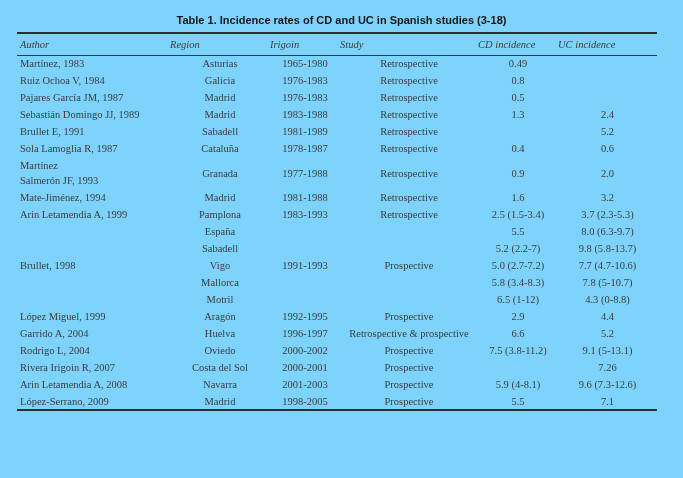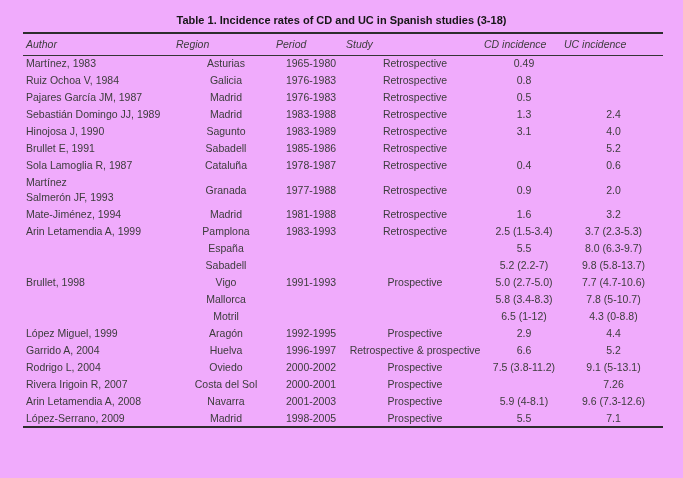--- a/index.html
+++ b/index.html
@@ -1,37 +1,38 @@
 <!DOCTYPE html>
 <html><head>
 <meta charset="utf-8">
 <style>
   html, body { margin: 0; padding: 0; background: #ffffff; }
   .page {
     position: relative;
     width: 683px;
     height: 478px;
-    background: #f0abfc;
+    background: #7dd3fc;
     font-family: "Liberation Sans", sans-serif;
     overflow: hidden;
   }
   .title {
     padding-top: 14px;
     text-align: center;
     font-size: 11px;
     font-weight: bold;
     color: #171717;
   }
   table.tbl {
     border-collapse: collapse;
     table-layout: fixed;
     width: 640px;
-    margin: 6px 0 0 23px;
+    margin: 6px 0 0 17px;
     border-top: 2px solid #2d2d2d;
     border-bottom: 2px solid #2d2d2d;
+    font-family: Liberation Serif, serif;
   }
   thead tr { height: 22px; }
   th {
     font-style: italic;
     font-weight: normal;
     font-size: 10.5px;
     color: #3c3c3c;
     text-align: left;
     padding: 0;
     border-bottom: 1px solid #353535;
@@ -61,21 +62,21 @@
       <col style="width:100px">
       <col style="width:70px">
       <col style="width:138px">
       <col style="width:80px">
       <col style="width:99px">
     </colgroup>
     <thead>
       <tr>
         <th class="al">Author</th>
         <th>Region</th>
-        <th>Period</th>
+        <th>Irigoin</th>
         <th>Study</th>
         <th>CD incidence</th>
         <th>UC incidence</th>
       </tr>
     </thead>
     <tbody id="tbody">
         <tr style="height: 17px;">
           <td class="al">Martínez, 1983</td>
           <td>Asturias</td>
           <td>1965-1980</td>
@@ -101,31 +102,23 @@
         </tr>
         <tr style="height: 17px;">
           <td class="al">Sebastián Domingo JJ, 1989</td>
           <td>Madrid</td>
           <td>1983-1988</td>
           <td>Retrospective</td>
           <td>1.3</td>
           <td>2.4</td>
         </tr>
         <tr style="height: 17px;">
-          <td class="al">Hinojosa J, 1990</td>
-          <td>Sagunto</td>
-          <td>1983-1989</td>
-          <td>Retrospective</td>
-          <td>3.1</td>
-          <td>4.0</td>
-        </tr>
-        <tr style="height: 17px;">
           <td class="al">Brullet E, 1991</td>
           <td>Sabadell</td>
-          <td>1985-1986</td>
+          <td>1981-1989</td>
           <td>Retrospective</td>
           <td></td>
           <td>5.2</td>
         </tr>
         <tr style="height: 17px;">
           <td class="al">Sola Lamoglia R, 1987</td>
           <td>Cataluña</td>
           <td>1978-1987</td>
           <td>Retrospective</td>
           <td>0.4</td>
@@ -165,21 +158,21 @@
             <div class="line">Sabadell</div>
             <div class="line">Vigo</div>
             <div class="line">Mallorca</div>
             <div class="line">Motril</div>
           </td>
           <td>1991-1993</td>
           <td>Prospective</td>
           <td>
             <div class="line">5.5</div>
             <div class="line">5.2 (2.2-7)</div>
-            <div class="line">5.0 (2.7-5.0)</div>
+            <div class="line">5.0 (2.7-7.2)</div>
             <div class="line">5.8 (3.4-8.3)</div>
             <div class="line">6.5 (1-12)</div>
           </td>
           <td>
             <div class="line">8.0 (6.3-9.7)</div>
             <div class="line">9.8 (5.8-13.7)</div>
             <div class="line">7.7 (4.7-10.6)</div>
             <div class="line">7.8 (5-10.7)</div>
             <div class="line">4.3 (0-8.8)</div>
           </td>

